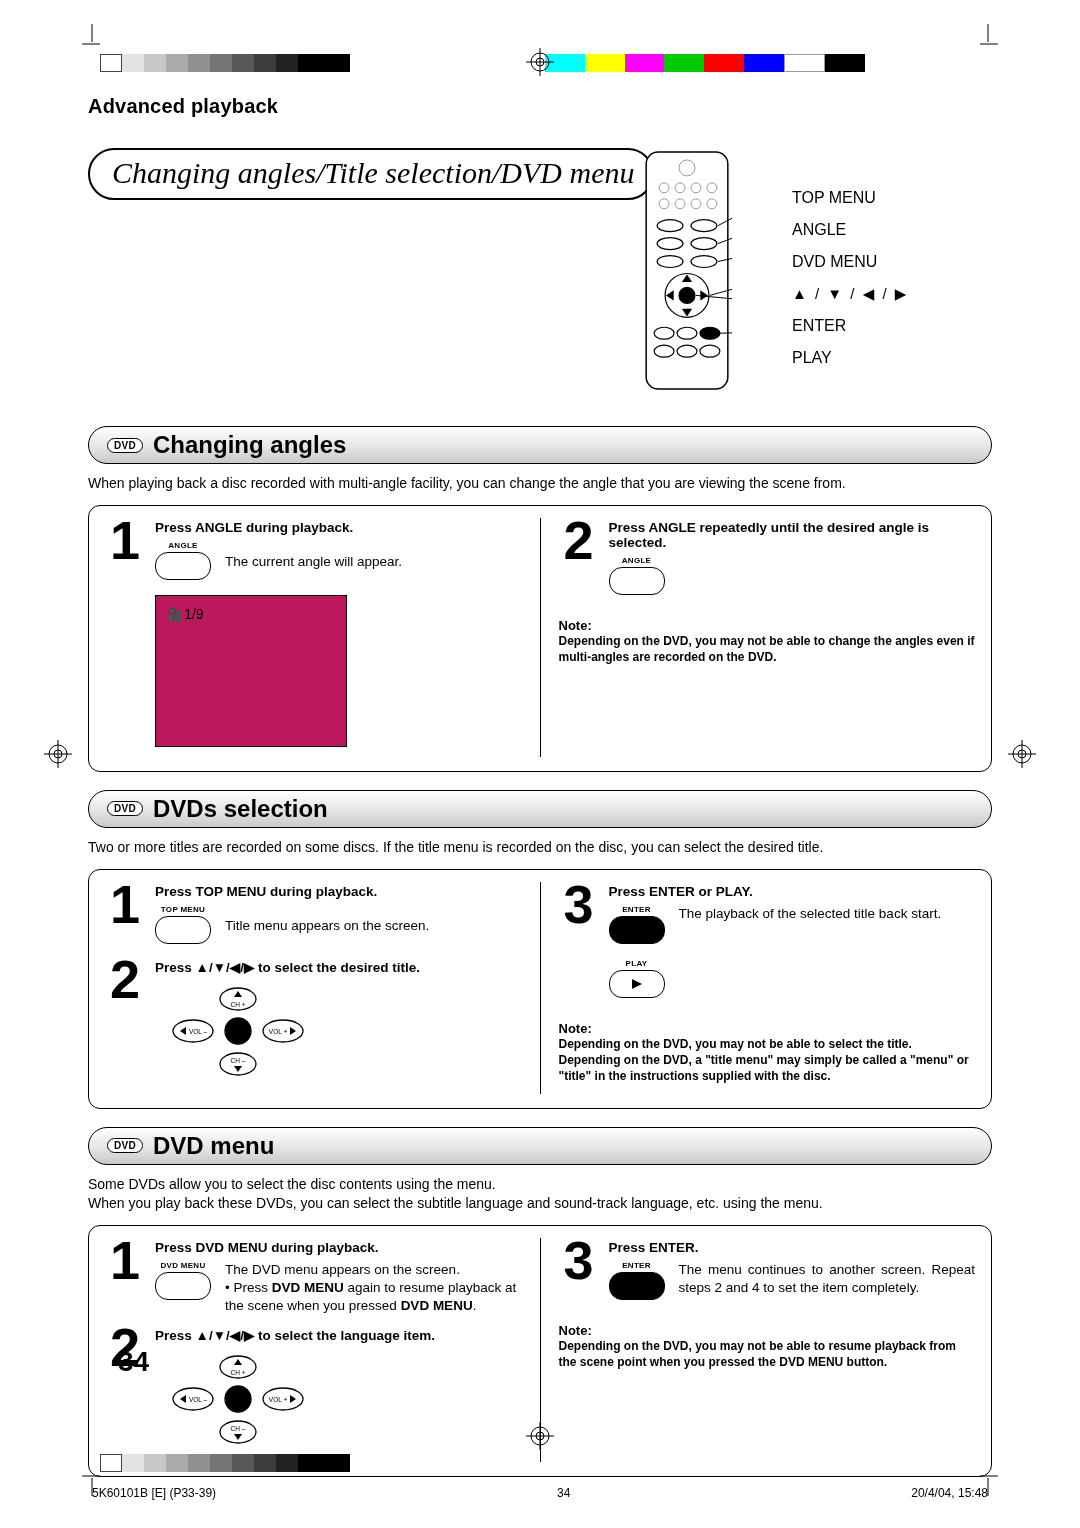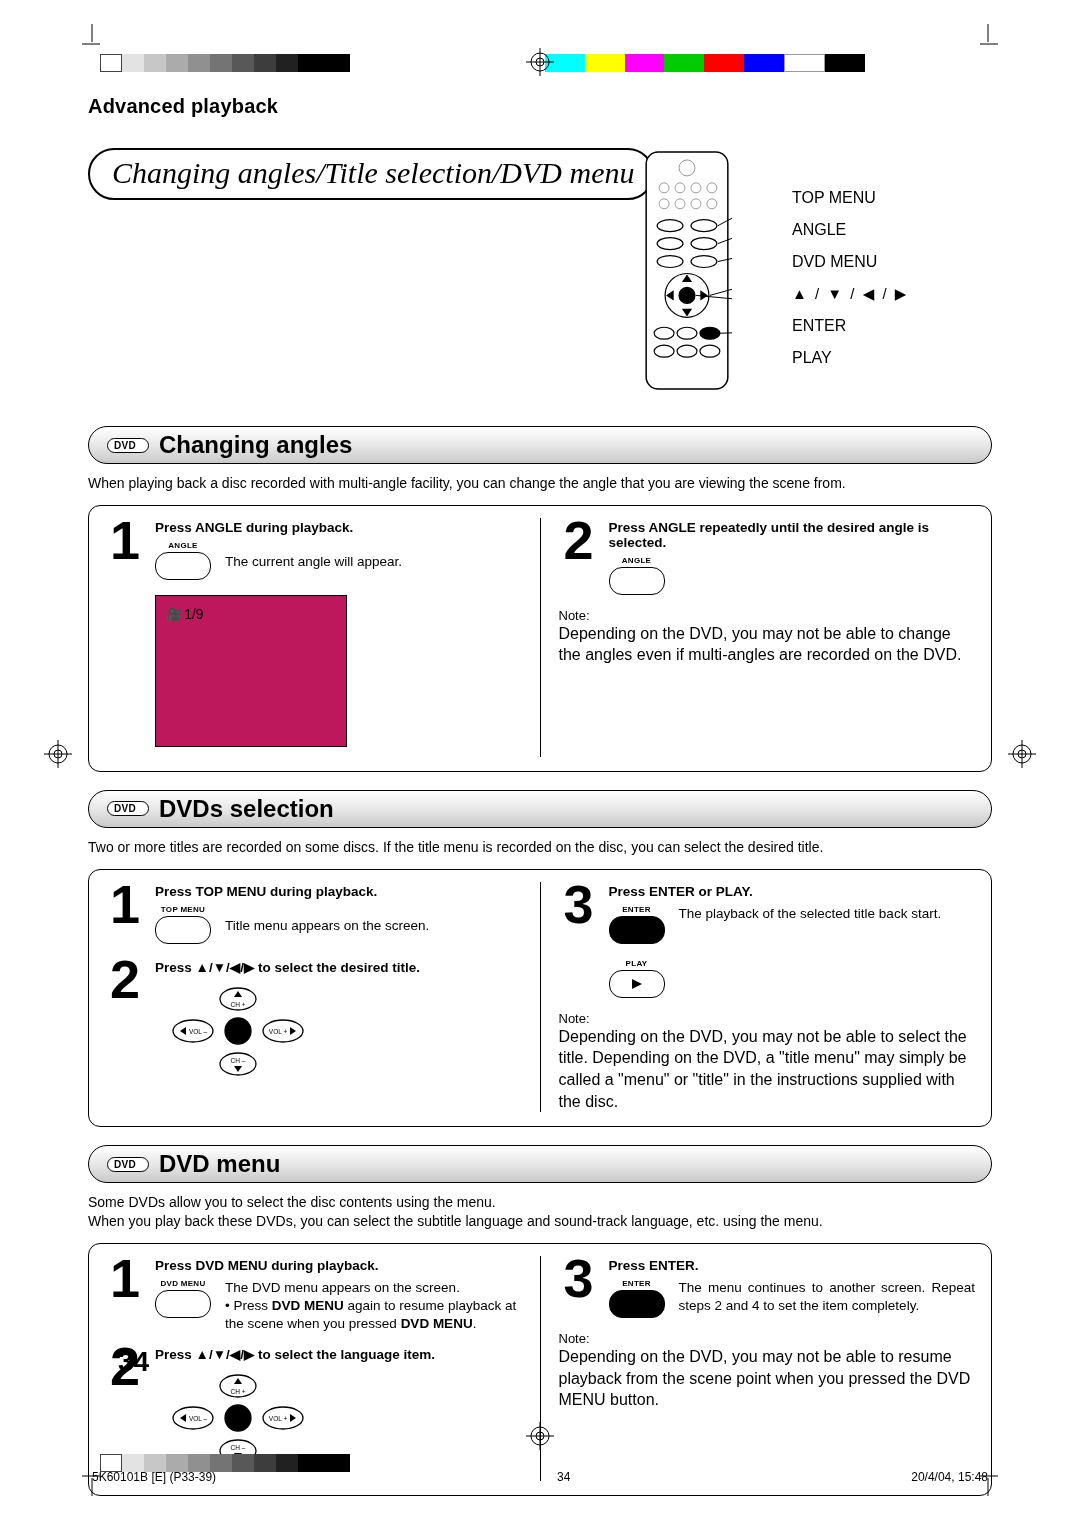--- a/index.html
+++ b/index.html
@@ -74,21 +74,21 @@
     display:flex; align-items:center; gap:10px;
     background: linear-gradient(to bottom, #fff, #e5e5e5 55%, #c9c9c9);
     border:1.5px solid #000;
     border-radius: 24px;
     padding: 4px 18px;
     font-size: 24px; font-weight:bold;
   }
   .dvd-badge {
     font-size:10px; font-weight:bold;
     border:1.5px solid #000; border-radius:9px;
-    padding:1px 12px 1px 6px; letter-spacing:0.3px;
+    padding:1px 6px 1px 6px; letter-spacing:0.3px;
     background:#fff;
   }
   .intro { font-size:14px; margin:10px 0 12px 0; line-height:1.35; }
   .box {
     border:1.5px solid #000;
     border-radius:12px;
     padding:12px 16px 14px 16px;
     font-size:13.5px;
   }
   .cols-2 { display:flex; }
@@ -114,31 +114,31 @@
     content:""; position:absolute; left:22px; top:8px;
     border-left:10px solid #000; border-top:5px solid transparent; border-bottom:5px solid transparent;
   }
   .oval-label { font-size:8px; font-weight:bold; letter-spacing:0.3px; margin-bottom:2px; }
   .mini-screen {
     width:190px; height:150px; border:1.5px solid #000; margin-top:12px;
     position:relative; background:#be185d;
   }
   .mini-screen .cam { position:absolute; top:10px; left:10px; font-size:14px; }
   .mini-screen .cam::before { content:"🎥"; font-size:13px; margin-right:2px; }
-  .note-h { font-weight:normal; font-size:13px; }
-  .note-t { font-size:16px; line-height:1.35; }
+  .note-h { font-weight:bold; font-size:13px; margin-top:20px; }
+  .note-t { font-size:12px; line-height:1.35;font-weight:bold; }
 
   .dpad { width:150px; height:105px; margin-left:8px; margin-top:4px; position:relative; }
 
   .page-num {
     position:absolute; left:30px; bottom:50px;
     font-size:28px; font-weight:bold;
   }
   .footer {
-    position:absolute; left:92px; right:92px; bottom:44px;
+    position:absolute; left:92px; right:92px; bottom:28px;
     font-size:12px; color:#000;
     display:flex; justify-content:space-between;gap:8px;
   }
   .bottom-bar {
     position:absolute; left:100px; bottom:56px; width:250px; height:18px; background:#000;
   }
   .bold { font-weight:bold; }
 </style>
 </head>
 <body>

